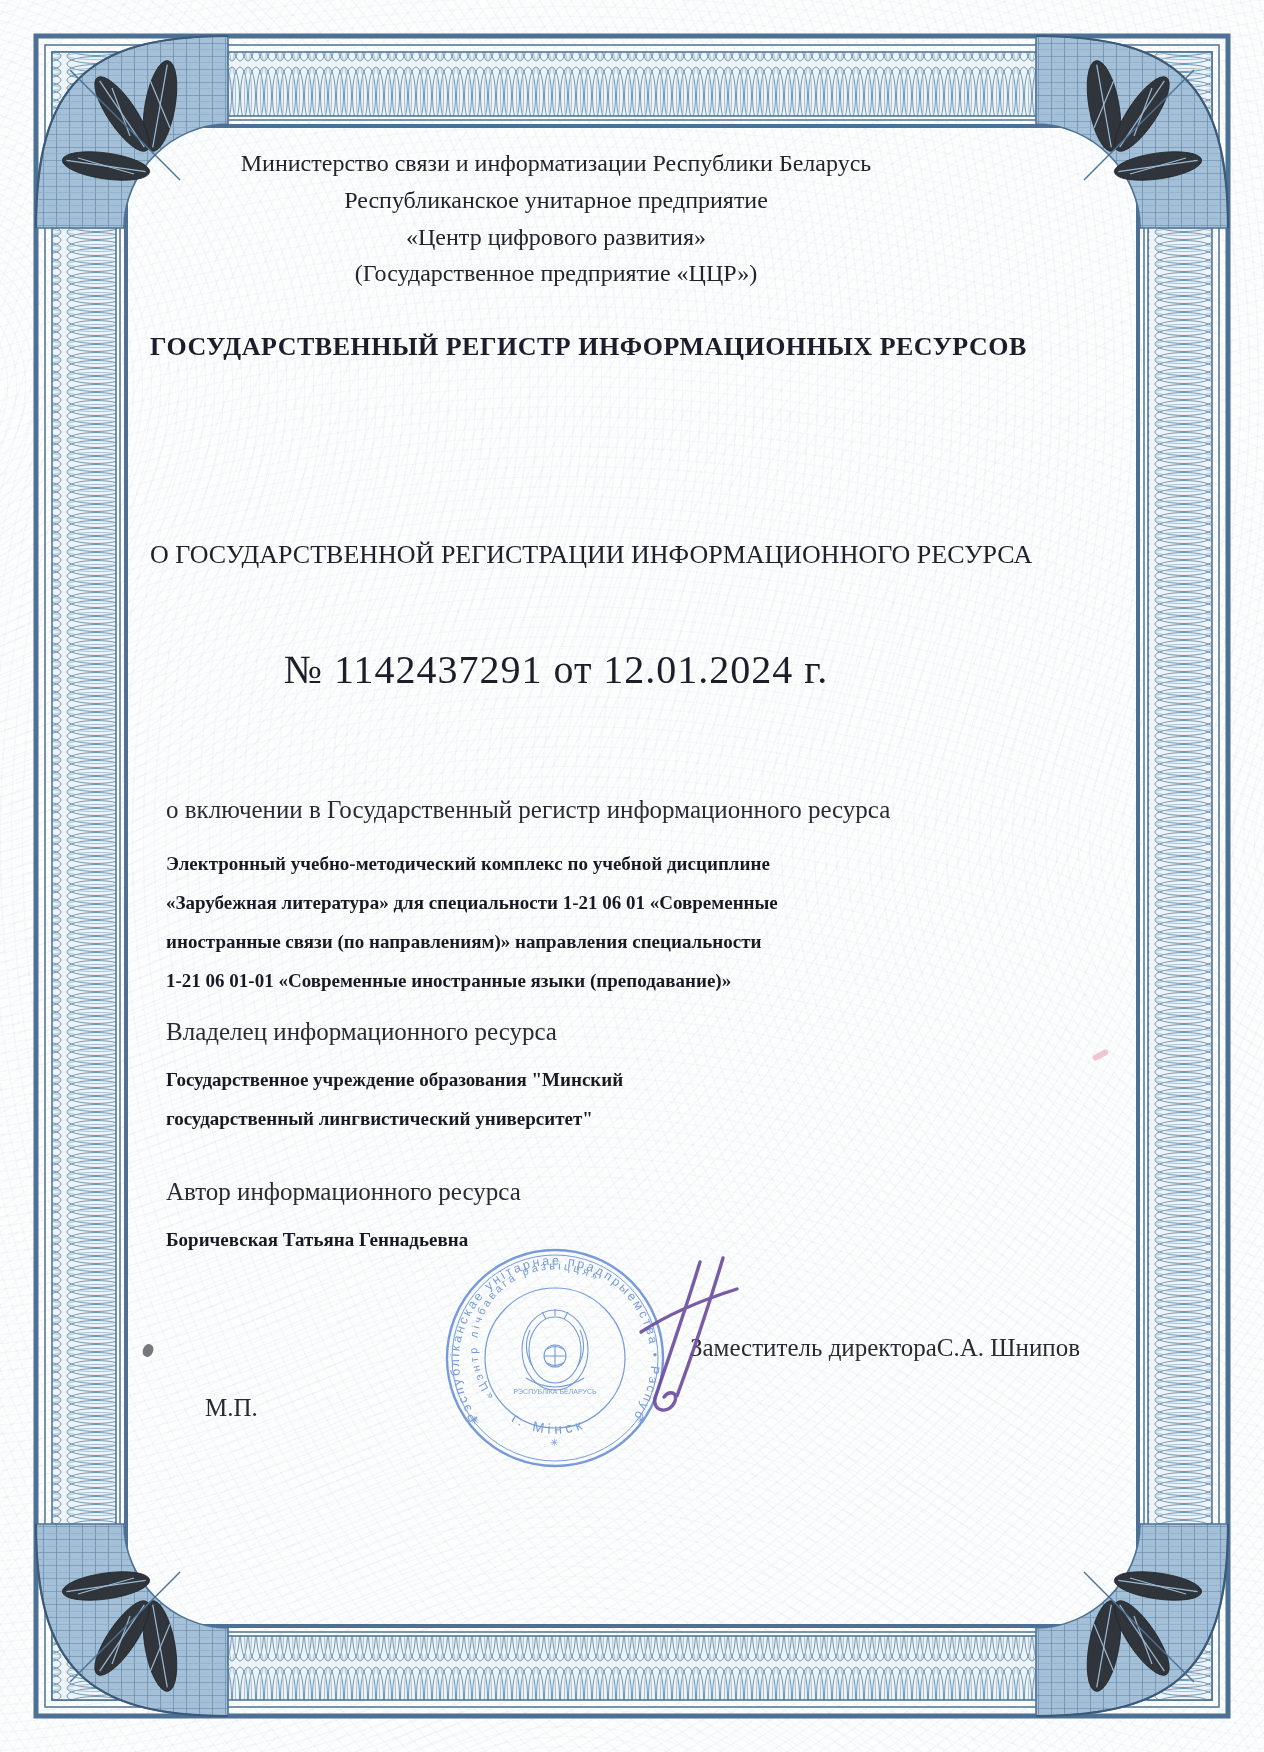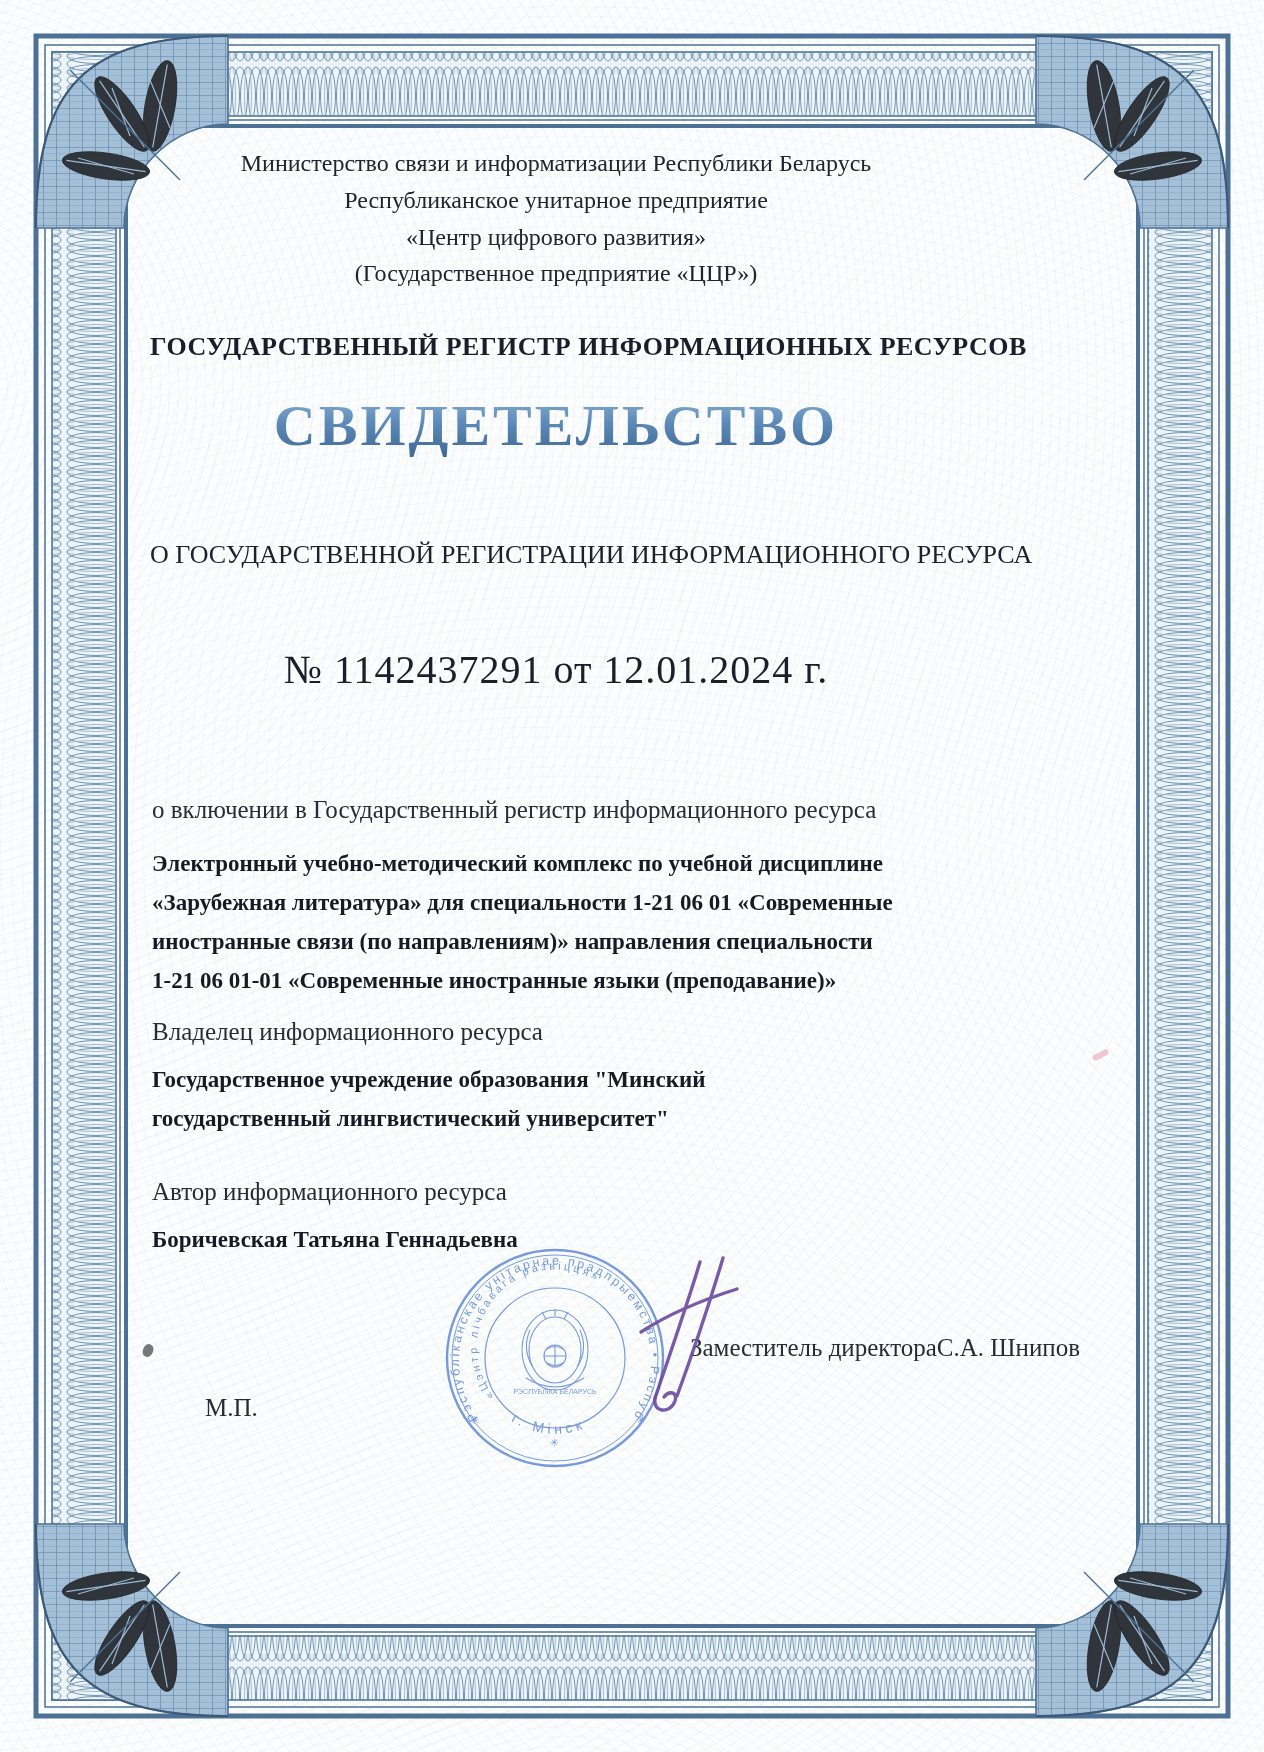--- a/index.html
+++ b/index.html
@@ -18,22 +18,22 @@
   .registry{font-size:26px;font-weight:bold;letter-spacing:0.5px;color:#1c1c2a;}
   .doc-title{font-size:58px;font-weight:bold;letter-spacing:3px;
     color:#53779f;
     background:linear-gradient(180deg,#8db4d6 0%,#5d8ab8 45%,#3d6694 100%);
     -webkit-background-clip:text;background-clip:text;
     -webkit-text-fill-color:transparent;
     text-shadow:none;}
   .subtitle{font-size:26px;color:#20202c;}
   .number{font-size:40px;color:#1e1e2a;letter-spacing:1px;}
   .plain{font-size:25px;color:#2a2a35;}
-  .bold-line{font-size:23px;font-weight:bold;color:#191924;line-height:39px;}
-  .left-block{left:152px;}
+  .bold-line{font-size:19px;font-weight:bold;color:#191924;line-height:39px;}
+  .left-block{left:166px;}
   .sig-row{left:150px;width:930px;display:flex;justify-content:flex-end;font-size:25px;color:#2a2a35;}
   .artifact{position:absolute;}
   .a-dark{left:143px;top:1344px;width:10px;height:13px;background:#4b4b54;opacity:.75;
           transform:rotate(22deg);border-radius:45%;}
   .a-pink{left:1092px;top:1052px;width:17px;height:6px;background:#e9aab9;opacity:.65;
           transform:rotate(-28deg);border-radius:3px;}
   .seal-font{font-family:"Liberation Sans","DejaVu Sans",sans-serif;}
 </style>
 </head>
 <body>
@@ -96,21 +96,20 @@
     <use href="#cornerOrn" transform="translate(1234,1722) scale(-1,-1)"></use>
   </svg>
 
   <div class="txt center-block hline" style="top:134px">Министерство связи и информатизации Республики Беларусь</div>
   <div class="txt center-block hline" style="top:208px">«Центр цифрового развития»</div>
   <div class="txt center-block hline" style="top:171px">Республиканское унитарное предприятие</div>
   <div class="txt center-block hline" style="top:244px">(Государственное предприятие «ЦЦР»)</div>
 
   <div class="txt center-block registry" style="top:316px">ГОСУДАРСТВЕННЫЙ РЕГИСТР ИНФОРМАЦИОННЫХ РЕСУРСОВ</div>
 
-  <div class="txt center-block doc-title" style="top:376px">СВИДЕТЕЛЬСТВО</div>
 
   <div class="txt center-block subtitle" style="top:524px">О ГОСУДАРСТВЕННОЙ РЕГИСТРАЦИИ ИНФОРМАЦИОННОГО РЕСУРСА</div>
 
   <div class="txt center-block number" style="top:630px">№ 1142437291 от 12.01.2024 г.</div>
 
   <div class="txt left-block plain" style="top:780px">о включении в Государственный регистр информационного ресурса</div>
 
   <div class="txt left-block" style="top:828px">
     <div class="bold-line">Электронный учебно-методический комплекс по учебной дисциплине</div>
     <div class="bold-line">«Зарубежная литература» для специальности 1-21 06 01 «Современные</div>

